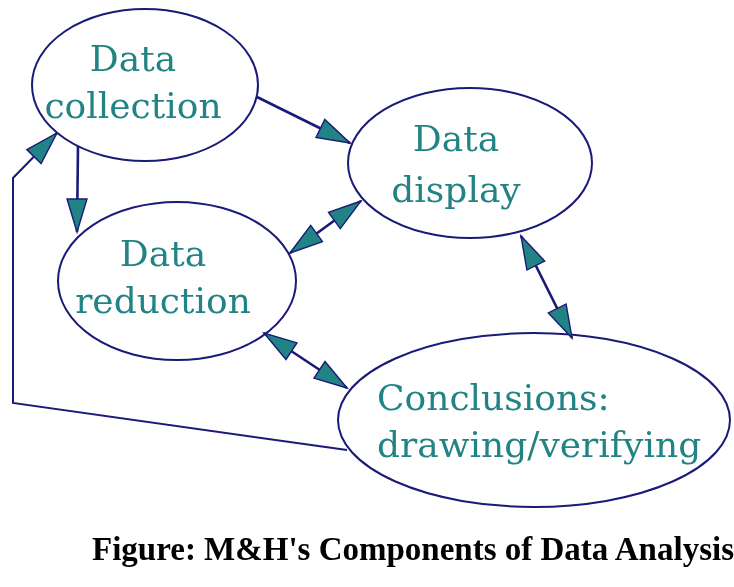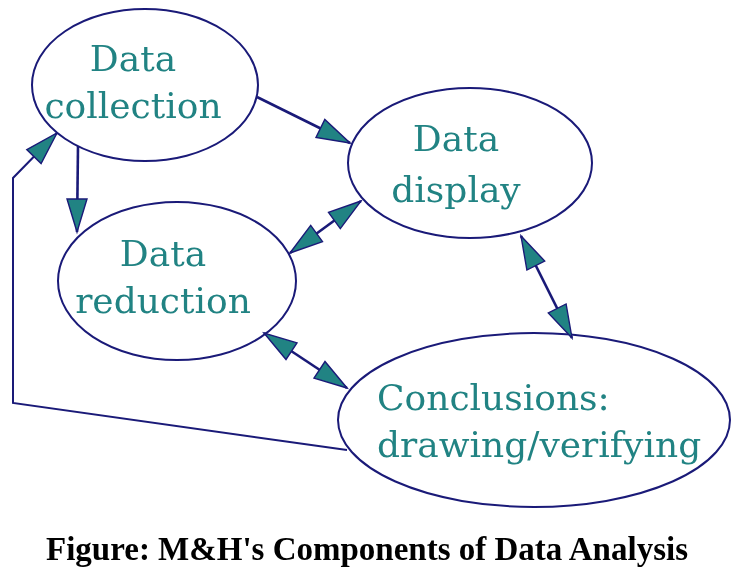--- a/index.html
+++ b/index.html
@@ -43,21 +43,21 @@
   .arrowhead {
     fill: var(--color-arrow-fill, #218383);
     stroke: var(--color-outline, #1a1a78);
     stroke-width: 1.4;
   }
   .caption {
     position: absolute;
     left: 0;
     top: 531px;
     width: 734px;
-    text-align: center;
+    text-align: right;
     font-family: "Liberation Serif", serif;
     font-weight: bold;
     font-size: 33px;
     color: var(--color-caption, #000000);
     white-space: nowrap;
   }
 </style>
 </head>
 <body>
 

